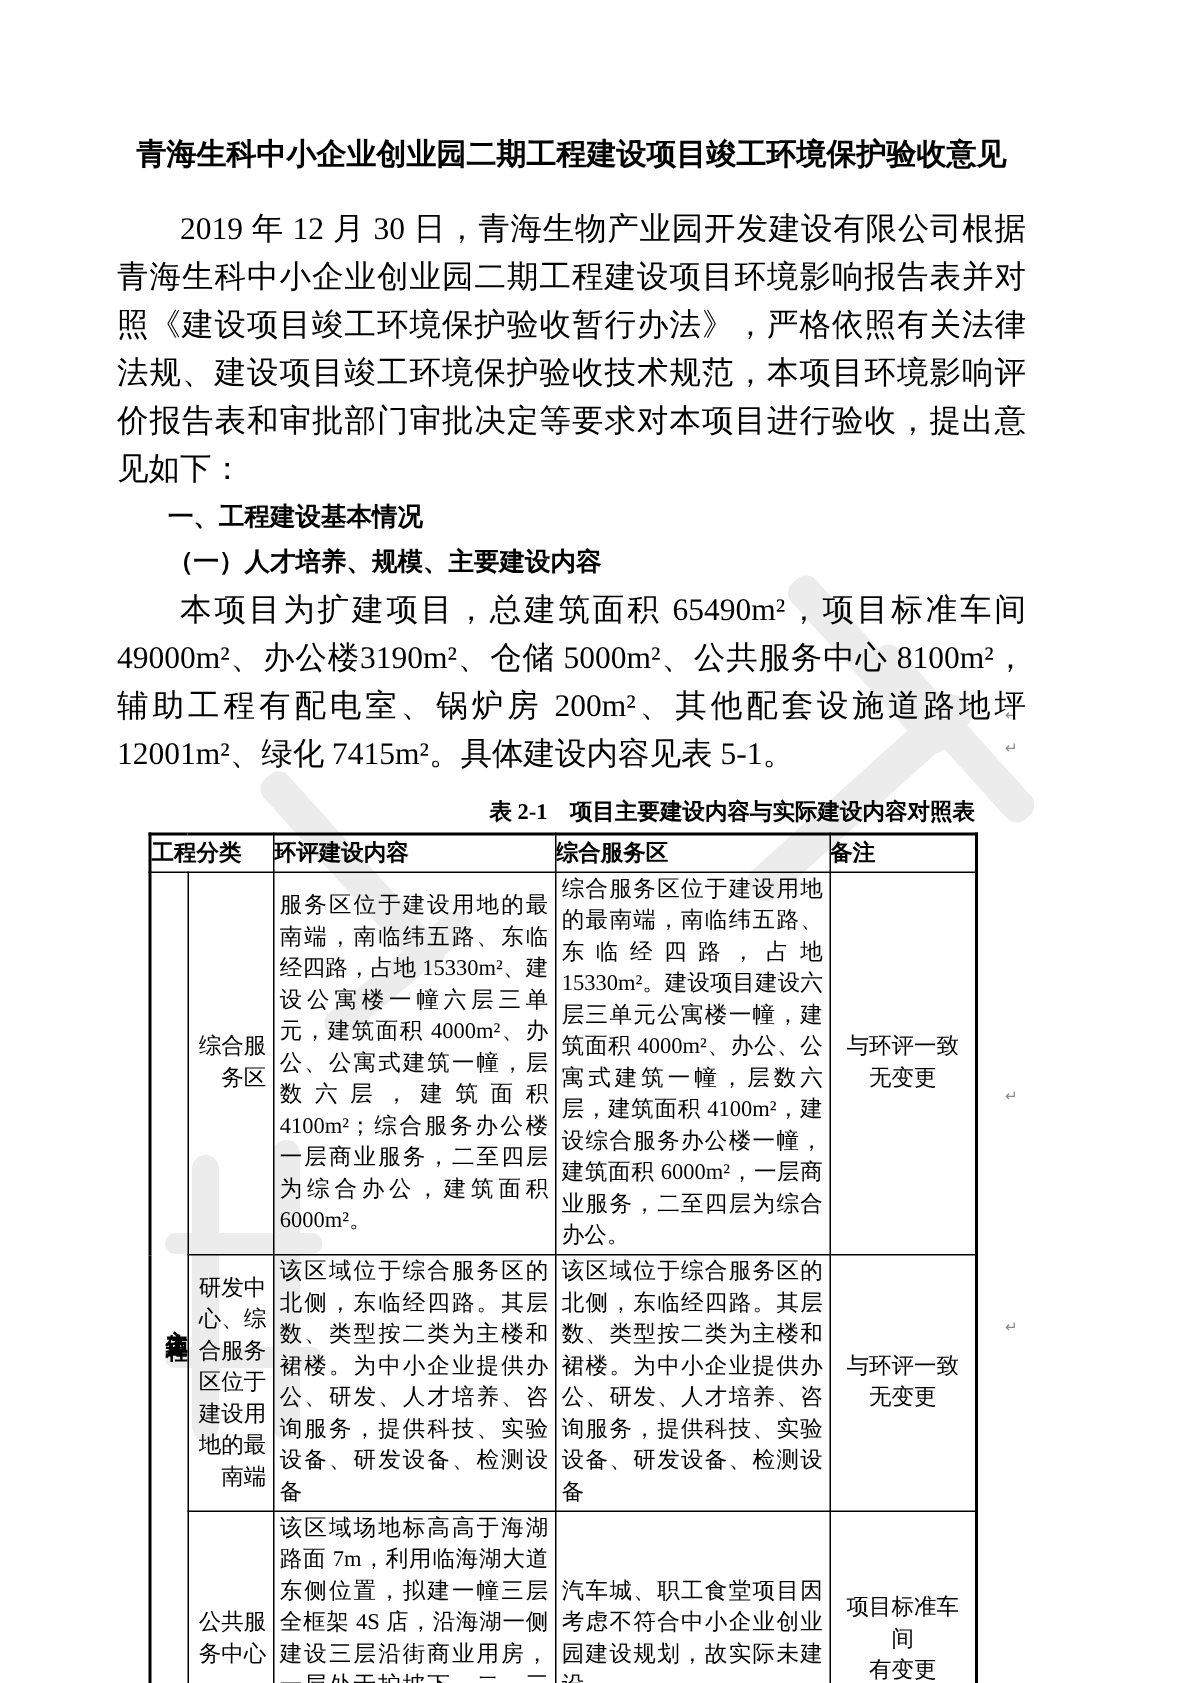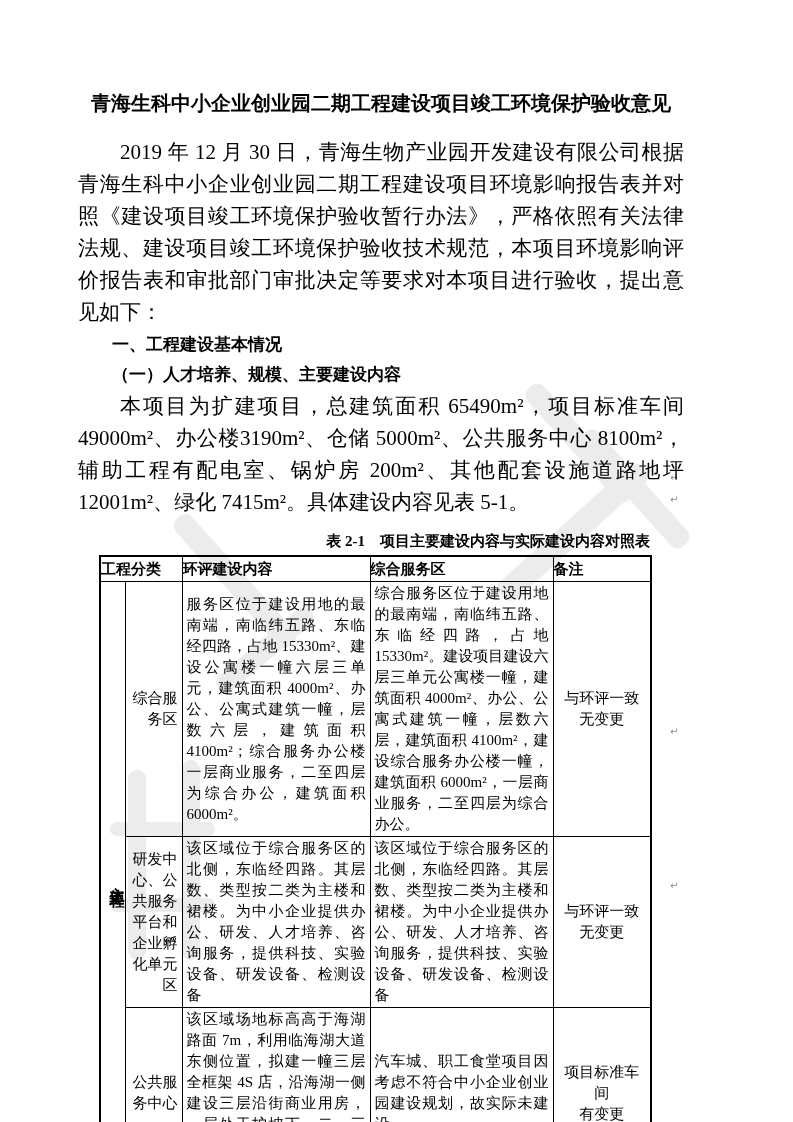--- a/index.html
+++ b/index.html
@@ -117,21 +117,21 @@
           <td rowspan="3" class="vlabel-cell">
             <div class="vert-label">主体工程</div>
           </td>
           <td class="cat-cell">综合服务区</td>
           <td class="body-cell">服务区位于建设用地的最南端，南临纬五路、东临经四路，占地 15330m²、建设公寓楼一幢六层三单元，建筑面积 4000m²、办公、公寓式建筑一幢，层数六层，建筑面积 4100m²；综合服务办公楼一层商业服务，二至四层为综合办公，建筑面积 6000m²。</td>
           <td class="body-cell">综合服务区位于建设用地的最南端，南临纬五路、东临经四路，占地 15330m²。建设项目建设六层三单元公寓楼一幢，建筑面积 4000m²、办公、公寓式建筑一幢，层数六层，建筑面积 4100m²，建设综合服务办公楼一幢，建筑面积 6000m²，一层商业服务，二至四层为综合办公。</td>
           <td class="remark-cell">与环评一致
 无变更</td>
         </tr>
         <tr style="height:155px;">
-          <td class="cat-cell">研发中心、公共服务平台和企业孵化单元区</td>
+          <td class="cat-cell">研发中心、综合服务区位于建设用地的最南端</td>
           <td class="body-cell">该区域位于综合服务区的北侧，东临经四路。其层数、类型按二类为主楼和裙楼。为中小企业提供办公、研发、人才培养、咨询服务，提供科技、实验设备、研发设备、检测设备</td>
           <td class="body-cell">该区域位于综合服务区的北侧，东临经四路。其层数、类型按二类为主楼和裙楼。为中小企业提供办公、研发、人才培养、咨询服务，提供科技、实验设备、研发设备、检测设备</td>
           <td class="remark-cell">与环评一致
 无变更</td>
         </tr>
         <tr style="height:150px;">
           <td class="cat-cell">公共服务中心</td>
           <td class="body-cell">该区域场地标高高于海湖路面 7m，利用临海湖大道东侧位置，拟建一幢三层全框架 4S 店，沿海湖一侧建设三层沿街商业用房，一层处于护坡下，二、三层在沿海湖路以上，一层作为汽车修理、</td>
           <td class="body-cell">汽车城、职工食堂项目因考虑不符合中小企业创业园建设规划，故实际未建设</td>
           <td class="remark-cell">项目标准车间

